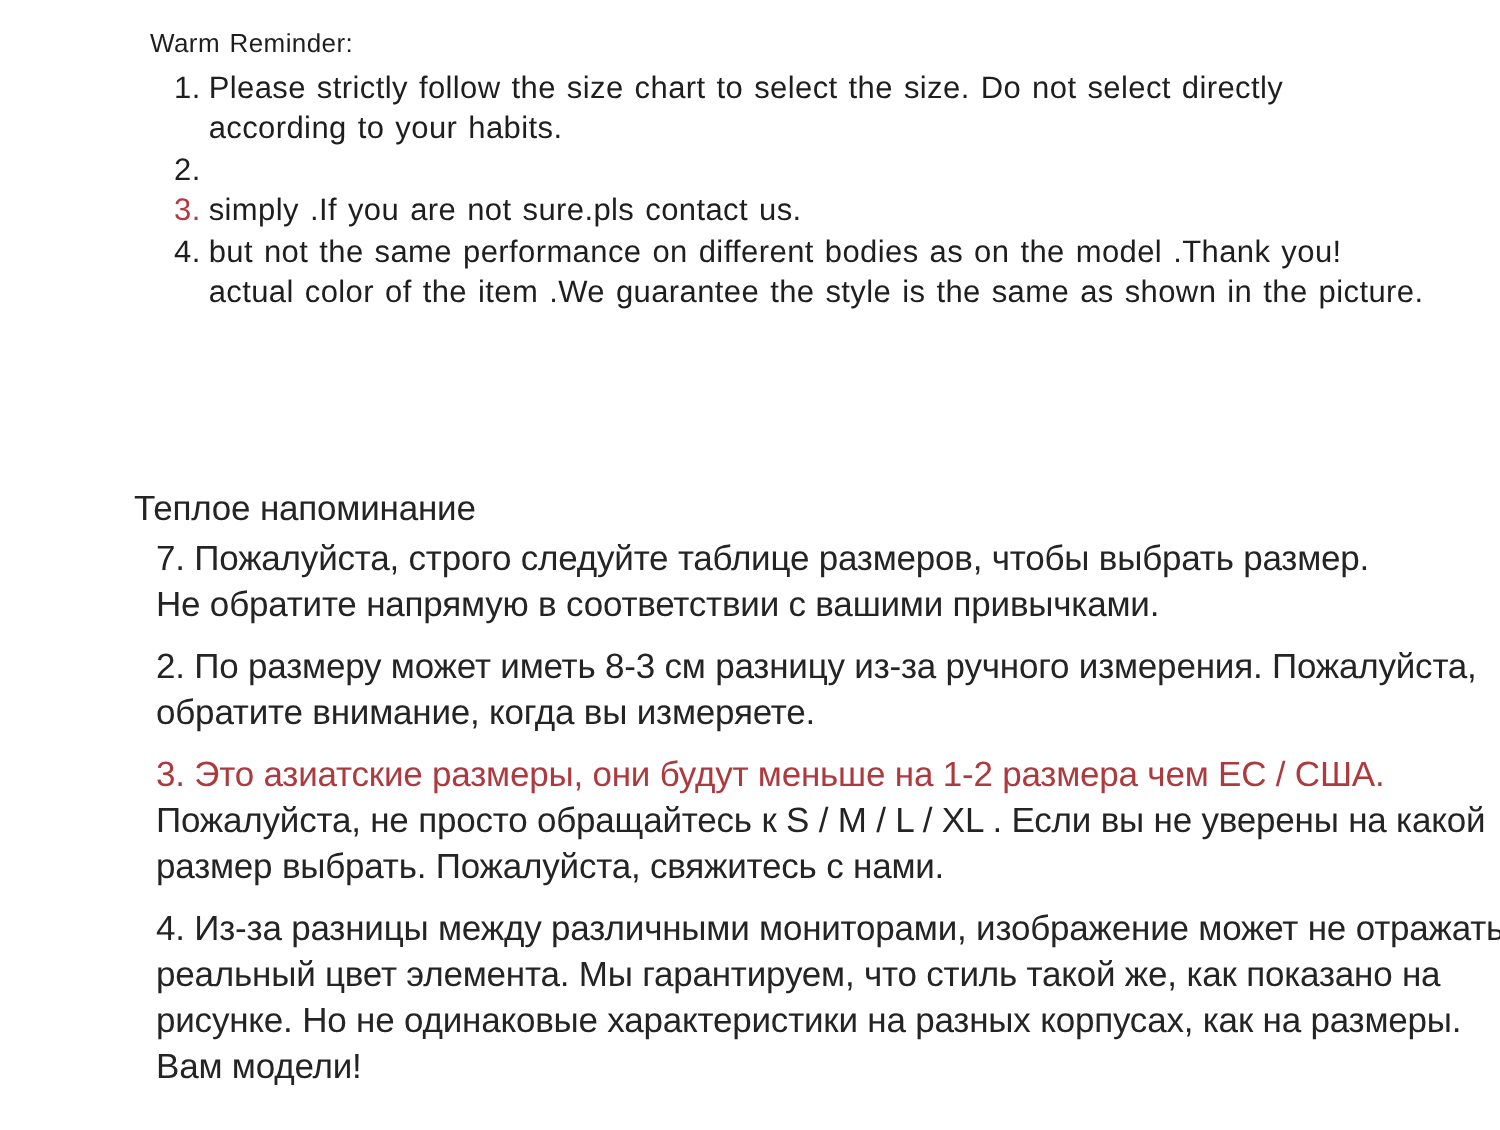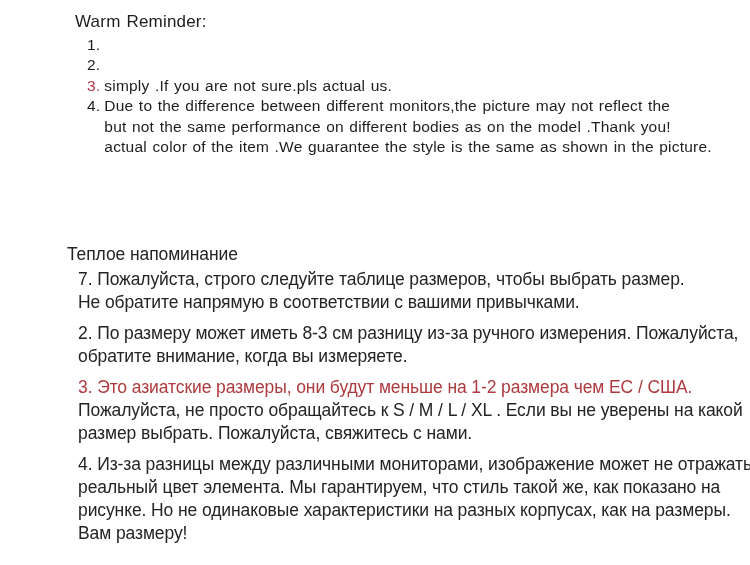--- a/index.html
+++ b/index.html
@@ -11,21 +11,21 @@
     font-family:"Liberation Sans", sans-serif;
   }
   
   .en{
     position:absolute;left:75px;top:12px;
     font-size:15.5px;line-height:20.5px;
     letter-spacing:0.2px;word-spacing:1px;
     color:var(--ink-en);
     white-space:nowrap;
   }
-  .en-title{margin:0 0 2px 0;font-size:17px;font-weight:400;}
+  .en-title{margin:0 0 2px 0;font-size:13px;font-weight:400;}
   .en-item{display:flex;padding-left:12px;}
   .en-num{flex:0 0 auto;margin-right:4px;}
   .line{white-space:nowrap;}
   
   .ru{
     position:absolute;left:67px;top:244px;
     font-size:17.5px;line-height:23px;
     letter-spacing:-0.1px;
     color:var(--ink-ru);
     white-space:nowrap;
@@ -41,34 +41,37 @@
 </head>
 <body style="background: rgb(255, 255, 255);">
 
 <div class="page">
 
   <section class="en">
     <h2 class="en-title">Warm Reminder:</h2>
     <div id="en-list">
         <div class="en-item">
           <span class="en-num">1.</span>
+          <div>
+            <div class="line"><span class="seg-black">Please strictly follow the size chart to select the size. Do not select directly</span></div>
+            <div class="line"><span class="seg-black">according to your habits.</span></div>
+          </div>
         </div>
         <div class="en-item">
           <span class="en-num">2.</span>
         </div>
         <div class="en-item">
           <span class="en-num seg-red-en">3.</span>
           <div>
-            <div class="line"><span class="seg-black">simply .If you are not sure.pls actual us.</span></div>
+            <div class="line"><span class="seg-black">simply .If you are not sure.pls contact us.</span></div>
           </div>
         </div>
         <div class="en-item">
           <span class="en-num">4.</span>
           <div>
-            <div class="line"><span class="seg-black">Due to the difference between different monitors,the picture may not reflect the</span></div>
             <div class="line"><span class="seg-black">but not the same performance on different bodies as on the model .Thank you!</span></div>
             <div class="line"><span class="seg-black">actual color of the item .We guarantee the style is the same as shown in the picture.</span></div>
           </div>
         </div>
       </div>
   </section>
 
   <section class="ru">
     <h2 class="ru-title">Теплое напоминание</h2>
     <div id="ru-list">
@@ -82,18 +85,18 @@
         </div>
         <div class="ru-item">
           <div class="line"><span class="seg-red-ru">3. Это азиатские размеры, они будут меньше на 1-2 размера чем ЕС / США.</span></div>
           <div class="line"><span class="seg-black">Пожалуйста, не просто обращайтесь к S / M / L / XL . Если вы не уверены на какой</span></div>
           <div class="line"><span class="seg-black">размер выбрать. Пожалуйста, свяжитесь с нами.</span></div>
         </div>
         <div class="ru-item">
           <div class="line"><span class="seg-black">4. Из-за разницы между различными мониторами, изображение может не отражать</span></div>
           <div class="line"><span class="seg-black">реальный цвет элемента. Мы гарантируем, что стиль такой же, как показано на</span></div>
           <div class="line"><span class="seg-black">рисунке. Но не одинаковые характеристики на разных корпусах, как на размеры.</span></div>
-          <div class="line"><span class="seg-black">Вам размеру!</span></div>
+          <div class="line"><span class="seg-black">Вам модели!</span></div>
         </div>
       </div>
   </section>
 
 </div>
 
 </body></html>

